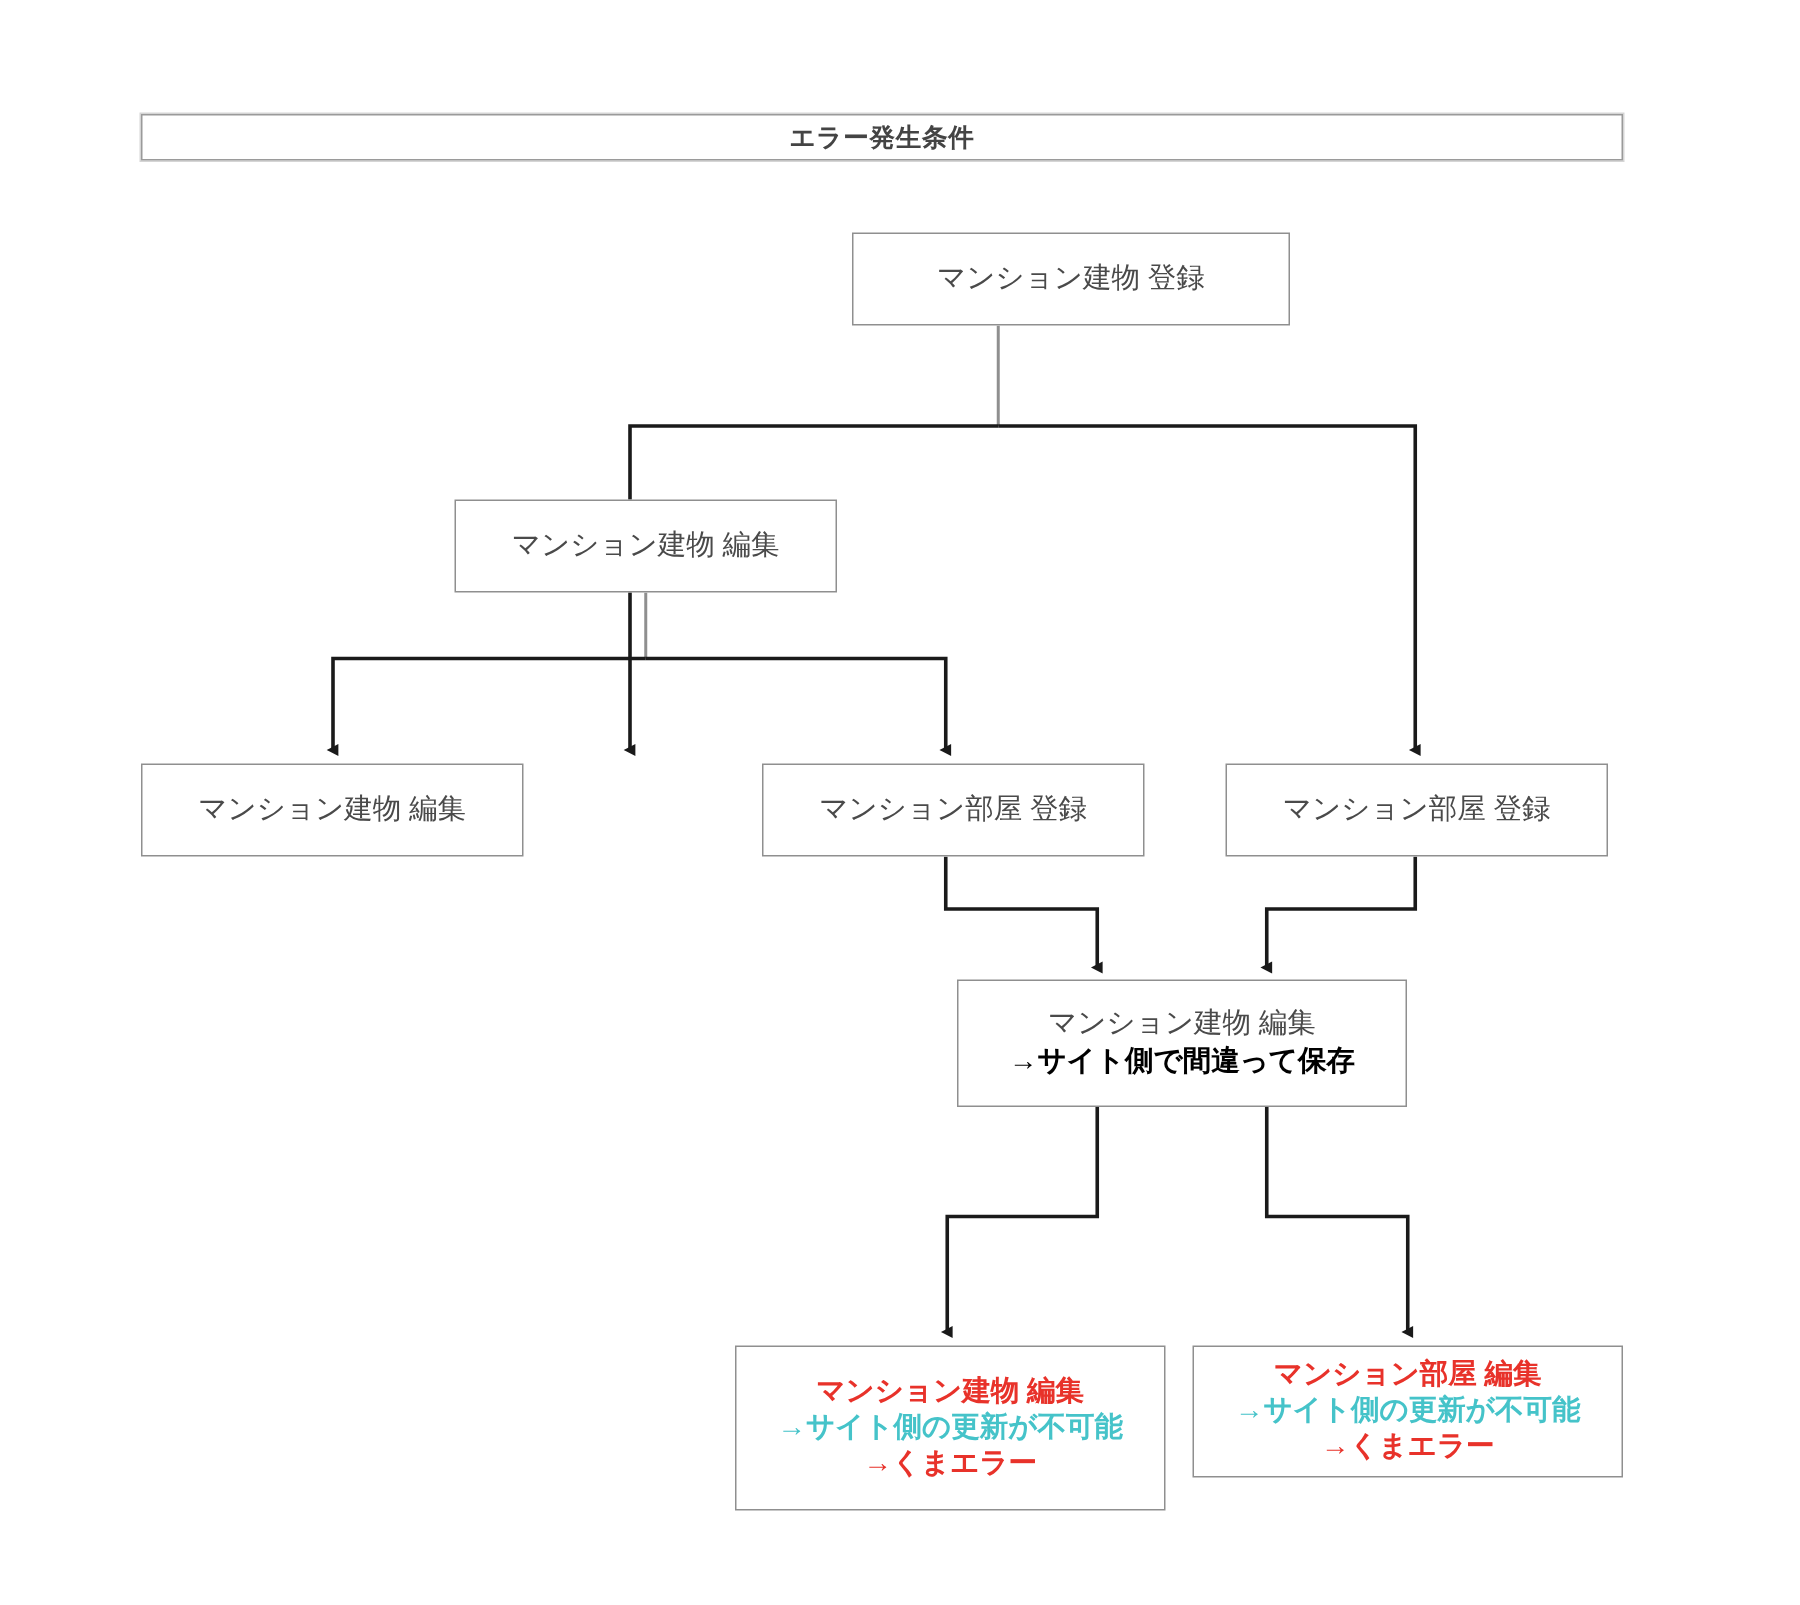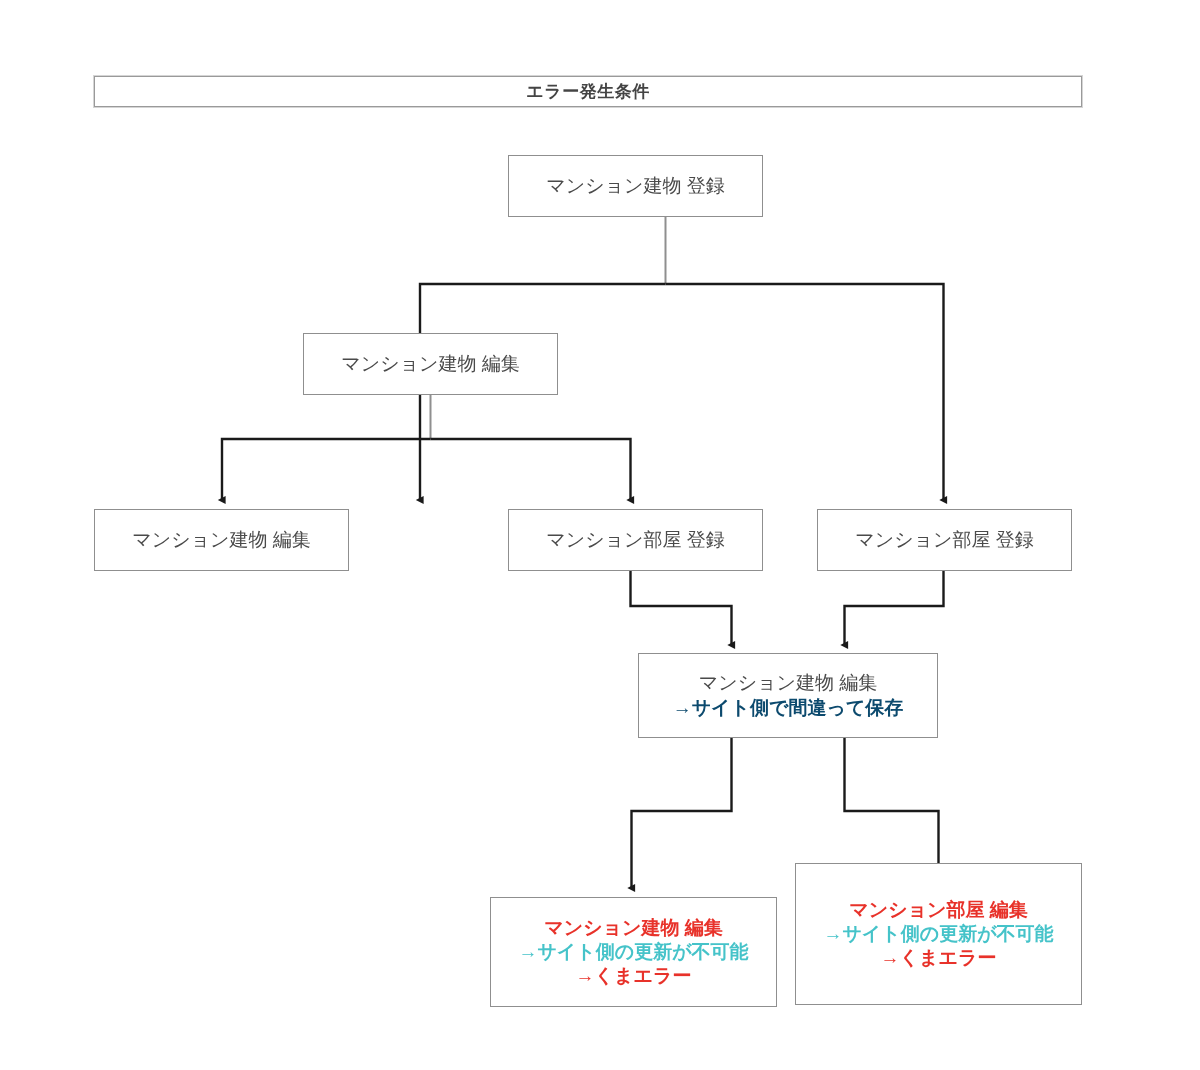--- a/index.html
+++ b/index.html
@@ -75,28 +75,28 @@
   .line-teal {
     font-size: 19px;
     font-weight: bold;
   }
   .line-red {
     font-size: 19px;
     font-weight: bold;
   }
 
   
-  #node-top        { left: 508px; top: 155px; width: 255px; height: 62px; }
+  #node-top        { left: 568px; top: 155px; width: 292px; height: 62px; }
   #node-edit1      { left: 303px; top: 333px; width: 255px; height: 62px; }
   #node-edit2      { left: 94px;  top: 509px; width: 255px; height: 62px; }
   #node-room1      { left: 508px; top: 509px; width: 255px; height: 62px; }
   #node-room2      { left: 817px; top: 509px; width: 255px; height: 62px; }
   #node-mid        { left: 638px; top: 653px; width: 300px; height: 85px; }
   #node-err1       { left: 490px; top: 897px; width: 287px; height: 110px; }
-  #node-err2       { left: 795px; top: 863px; width: 287px; height: 142px; }
+  #node-err2       { left: 795px; top: 897px; width: 287px; height: 88px; }
 </style>
 </head>
 <body>
 
 <div id="canvas">
 
   <svg id="connectors" viewBox="0 0 1200 1070" width="1200" height="1070" xmlns="http://www.w3.org/2000/svg">
     <defs>
       <marker id="arrowhead" markerWidth="9" markerHeight="9" refX="4.5" refY="4.2" orient="auto" markerUnits="userSpaceOnUse">
         <path d="M0.5,0.6 L8.5,0.6 L4.5,8.4 Z" fill="#1a1a1a"></path>
@@ -141,21 +141,21 @@
   </div>
   <div class="node" id="node-room1" style="border-color: rgb(143, 143, 143);">
     <span class="line line-dark" style="color: rgb(74, 74, 74);">マンション部屋 登録</span>
   </div>
   <div class="node" id="node-room2" style="border-color: rgb(143, 143, 143);">
     <span class="line line-dark" style="color: rgb(74, 74, 74);">マンション部屋 登録</span>
   </div>
 
   <div class="node" id="node-mid" style="border-color: rgb(143, 143, 143);">
     <span class="line line-dark" style="color: rgb(74, 74, 74);">マンション建物 編集</span>
-    <span class="line line-teal" style="color: #0c4a6e;">→サイト側で間違って保存</span>
+    <span class="line line-teal" style="color: #000000;">→サイト側で間違って保存</span>
   </div>
 
   <div class="node" id="node-err1" style="border-color: rgb(143, 143, 143);">
     <span class="line line-red" style="color: rgb(232, 50, 42);">マンション建物 編集</span>
     <span class="line line-teal" style="color: rgb(69, 195, 201);">→サイト側の更新が不可能</span>
     <span class="line line-red" style="color: rgb(232, 50, 42);">→くまエラー</span>
   </div>
   <div class="node" id="node-err2" style="border-color: rgb(143, 143, 143);">
     <span class="line line-red" style="color: rgb(232, 50, 42);">マンション部屋 編集</span>
     <span class="line line-teal" style="color: rgb(69, 195, 201);">→サイト側の更新が不可能</span>

